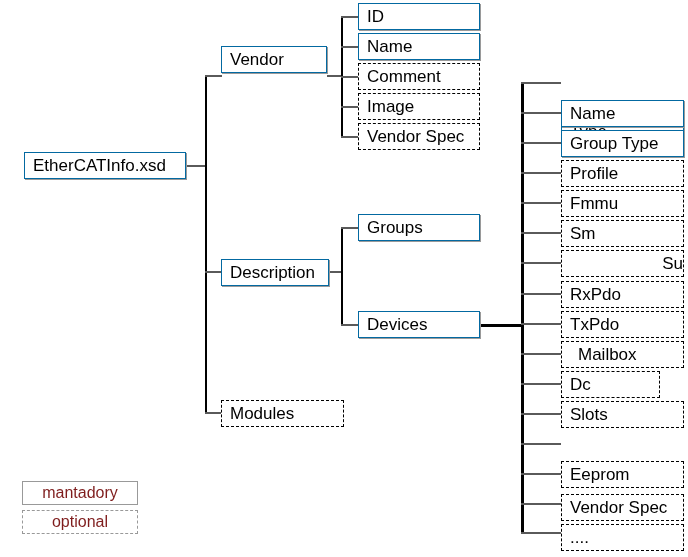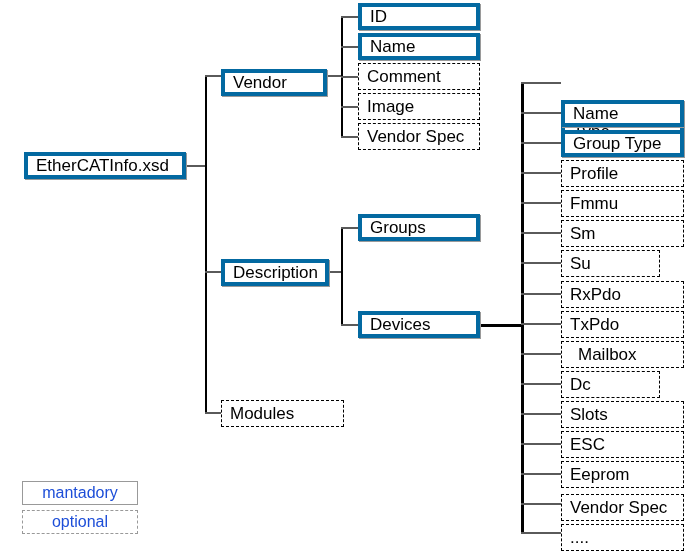--- a/index.html
+++ b/index.html
@@ -24,21 +24,21 @@
     display: flex;
     align-items: center;
     font-size: 17px;
     line-height: 1;
     color: #000000;
     padding-left: 8px;
     white-space: nowrap;
     z-index: 3;
   }
   .node.mandatory {
-    border: 4px solid #0369a1;
+    border: 1px solid #0369a1;
     box-shadow: 1px 1px 0 0 #9a9a9a;
   }
   .node.optional {
     border: 1px dashed #000000;
   }
   .line {
     position: absolute;
     background: #000000;
     z-index: 1;
   }
@@ -49,21 +49,21 @@
     background: #000000;
   }
   .legend-box {
     position: absolute;
     box-sizing: border-box;
     background: #ffffff;
     display: flex;
     align-items: center;
     justify-content: center;
     font-size: 16px;
-    color: #1d4ed8;
+    color: #7f1d1d;
     white-space: nowrap;
     z-index: 3;
   }
   .legend-box.mandatory {
     border: 1px solid #999999;
   }
   .legend-box.optional {
     border: 1px dashed #999999;
   }
 </style>
@@ -108,21 +108,21 @@
   <div class="line thin" style="left:521px; top:413px; width:40px; height:2px;"></div>
   <div class="line thin" style="left:521px; top:443px; width:40px; height:2px;"></div>
   <div class="line thin" style="left:521px; top:473px; width:40px; height:2px;"></div>
   <div class="line thin" style="left:521px; top:503px; width:40px; height:2px;"></div>
   <div class="line thin" style="left:521px; top:532px; width:40px; height:2px;"></div>
 
   <div class="node mandatory" style="left:24px; top:152px; width:162px; height:27px;">
     <span>EtherCATInfo.xsd</span>
   </div>
 
-  <div class="node mandatory" style="left:221px; top:69px; width:106px; height:27px;">
+  <div class="node mandatory" style="left:221px; top:46px; width:106px; height:27px;">
     <span>Vendor</span>
   </div>
   <div class="node mandatory" style="left:221px; top:259px; width:108px; height:27px;">
     <span>Description</span>
   </div>
   <div class="node optional" style="left:221px; top:400px; width:123px; height:27px;">
     <span>Modules</span>
   </div>
 
   <div class="node mandatory" style="left:358px; top:3px; width:122px; height:27px;">
@@ -159,41 +159,38 @@
   </div>
   <div class="node optional" style="left:561px; top:160px; width:123px; height:27px;">
     <span>Profile</span>
   </div>
   <div class="node optional" style="left:561px; top:190px; width:123px; height:27px;">
     <span>Fmmu</span>
   </div>
   <div class="node optional" style="left:561px; top:220px; width:123px; height:27px;">
     <span>Sm</span>
   </div>
-  <div class="node optional" style="left:561px; top:250px; width:99px; height:27px;">
+  <div class="node optional" style="left:561px; top:250px; width:123px; height:27px;justify-content:flex-end;">
     <span>Su</span>
   </div>
   <div class="node optional" style="left:561px; top:311px; width:123px; height:27px;">
     <span>TxPdo</span>
   </div>
   <div class="node optional" style="left:561px; top:281px; width:123px; height:27px;">
     <span>RxPdo</span>
   </div>
   <div class="node optional" style="left:561px; top:341px; width:123px; height:27px;padding-left:16px;">
     <span>Mailbox</span>
   </div>
   <div class="node optional" style="left:561px; top:371px; width:99px; height:27px;">
     <span>Dc</span>
   </div>
   <div class="node optional" style="left:561px; top:401px; width:123px; height:27px;">
     <span>Slots</span>
   </div>
-  <div class="node optional" style="left:561px; top:431px; width:123px; height:27px;">
-    <span>ESC</span>
-  </div>
   <div class="node optional" style="left:561px; top:461px; width:123px; height:27px;">
     <span>Eeprom</span>
   </div>
   <div class="node optional" style="left:561px; top:494px; width:123px; height:27px;">
     <span>Vendor Spec</span>
   </div>
   <div class="node optional" style="left:561px; top:524px; width:123px; height:27px;">
     <span>....</span>
   </div>
 

